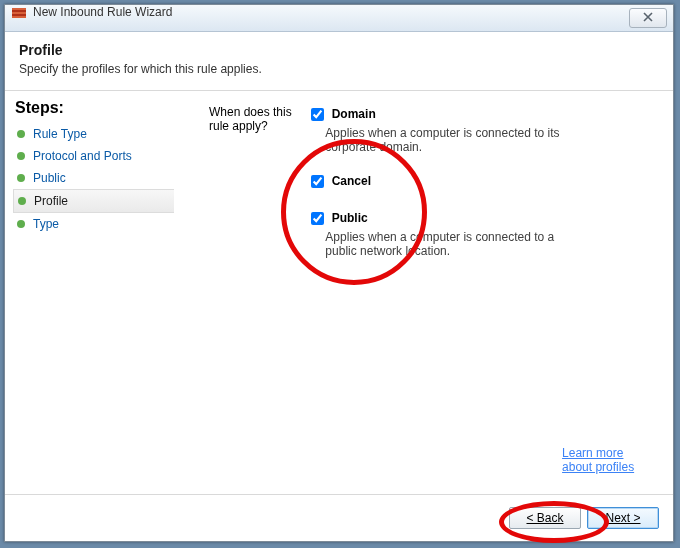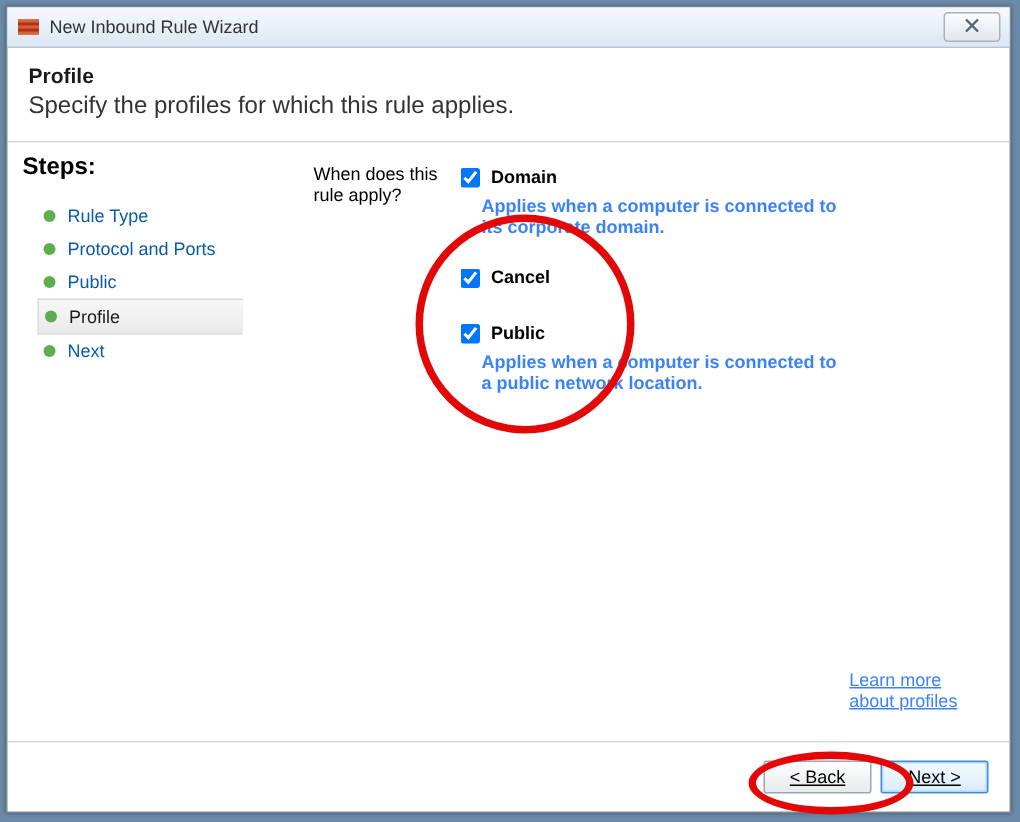--- a/index.html
+++ b/index.html
@@ -1,37 +1,37 @@
 <!DOCTYPE html>
 <html><head>
 <meta charset="utf-8">
 <style>
   html,body{margin:0;padding:0;font-family:"Segoe UI",Tahoma,sans-serif;font-size:12px;color:#000;background:#6b8aa8;}
   .window{width:668px;height:536px;margin:4px;background:#fff;border:1px solid #7c8a97;box-shadow:0 0 3px rgba(0,0,0,.4);display:flex;flex-direction:column;}
-  .titlebar{height:26px;background:linear-gradient(#f5f9fc,#dce7f2);border-bottom:1px solid #b5c4d3;display:flex;align-items:center;padding:0 6px;position:relative;}
+  .titlebar{height:26px;background:linear-gradient(#f5f9fc,#dce7f2);border-bottom:1px solid #b5c4d3;display:flex;padding:0 6px;position:relative;}
   .titlebar .app-icon{width:16px;height:16px;display:inline-block;margin-right:6px;}
   .titlebar .app-icon svg{width:16px;height:16px;}
   .titlebar .title{font-size:12px;color:#333;}
   .titlebar .close{position:absolute;right:6px;top:3px;width:36px;height:18px;border:1px solid #a7b2bd;border-radius:3px;background:linear-gradient(#fbfcfe,#e1e7ee);display:flex;align-items:center;justify-content:center;}
   .titlebar .close svg{width:10px;height:10px;}
   .header{padding:10px 14px 14px 14px;border-bottom:1px solid #d9d9d9;}
   .header h1{margin:0 0 4px 0;font-size:14px;font-weight:bold;color:#1a1a1a;}
-  .header p{margin:0;font-size:16px;color:#333;}
+  .header p{margin:0;font-size:12px;color:#333;}
   .body{flex:1;display:flex;min-height:0;}
   .sidebar{width:160px;border-right:0;padding:8px 0 8px 8px;}
   .sidebar h2{margin:0 0 6px 2px;font-size:16px;font-weight:bold;}
-  .steps{list-style:none;margin:12px;padding:0;}
+  .steps{list-style:none;margin:0;padding:0;}
   .steps li{display:flex;align-items:center;padding:4px 4px;font-size:12px;color:#0a5aa6;cursor:pointer;}
   .steps li .bullet{width:8px;height:8px;border-radius:50%;background:#5fae4d;margin-right:8px;flex:none;}
   .steps li.current{background:linear-gradient(#f7f7f7,#eaeaea);color:#1a1a1a;font-weight:normal;border:1px solid #dcdcdc;border-right:none;margin-right:-1px;}
   .main{flex:1;padding:14px 18px 10px 36px;position:relative;display:flex;}
   .question{margin:0 0 30px 0;}
   .opt{margin-bottom:18px;}
   .opt label{font-weight:bold;font-size:12px;}
-  .opt .desc{margin:2px 0 0 18px;color:#3b82f6;font-weight:bold;}
+  .opt .desc{margin:2px 0 0 18px;color:#404040;}
   .opt input{vertical-align:middle;margin-right:4px;}
   .link{color:#3b82f6;text-decoration:underline;margin-top:auto;margin-bottom:10px;display:inline-block;cursor:pointer;}
   .footer{height:46px;border-top:1px solid #d9d9d9;display:flex;align-items:center;justify-content:flex-end;padding:0 14px;gap:6px;text-decoration:underline;}
   .btn{min-width:72px;height:22px;border:1px solid #9aa7b2;background:linear-gradient(#fefefe,#e6ebef);font-size:12px;cursor:pointer;border-radius:2px;}
   .btn.primary{border:1px solid #3f8fd8;box-shadow:0 0 0 1px #b3d6f4 inset;background:linear-gradient(#f4faff,#d9ecfb);}
   
   .anno{position:absolute;border:5px solid #e30808;border-radius:50%;pointer-events:none;}
   .anno1{left:-26px;top:34px;width:136px;height:136px;}
   .anno2-wrap{position:relative;}
   .anno2{left:494px;top:6px;width:100px;height:32px;border-radius:50%/50%;}
@@ -80,21 +80,21 @@
         <li>
             <span class="bullet"></span>
             <span>Public</span>
           </li>
         <li class="current">
             <span class="bullet"></span>
             <span>Profile</span>
           </li>
         <li>
             <span class="bullet"></span>
-            <span>Next</span>
+            <span>Type</span>
           </li>
       </ul>
     </div>
 
     <div class="main">
       <p class="question">When does this rule apply?</p>
 
       <div style="position:relative">
         <div class="anno anno1"></div>
 

